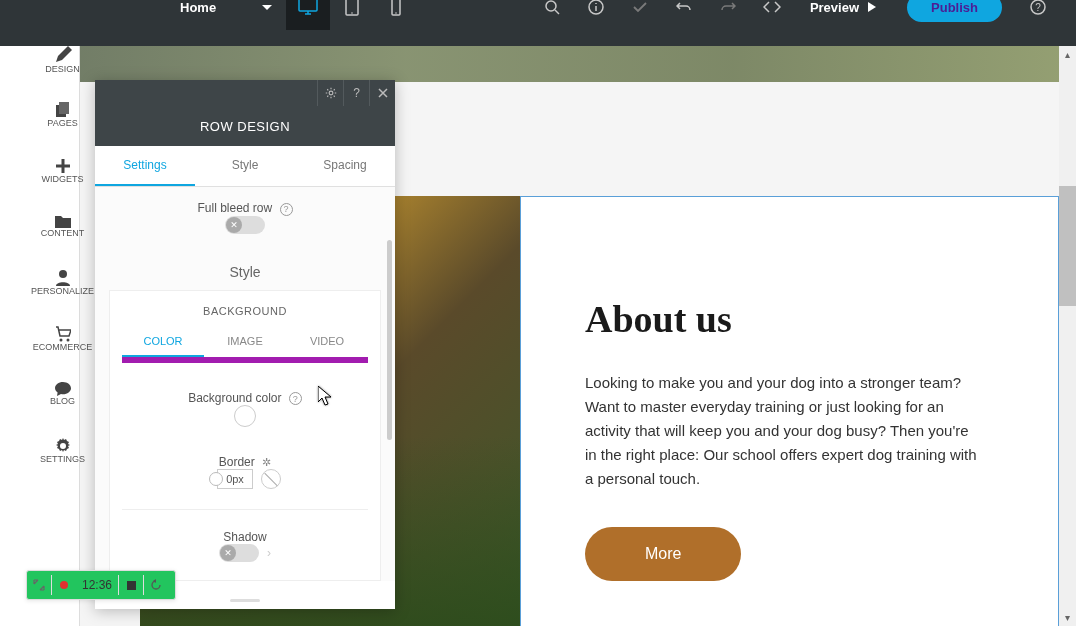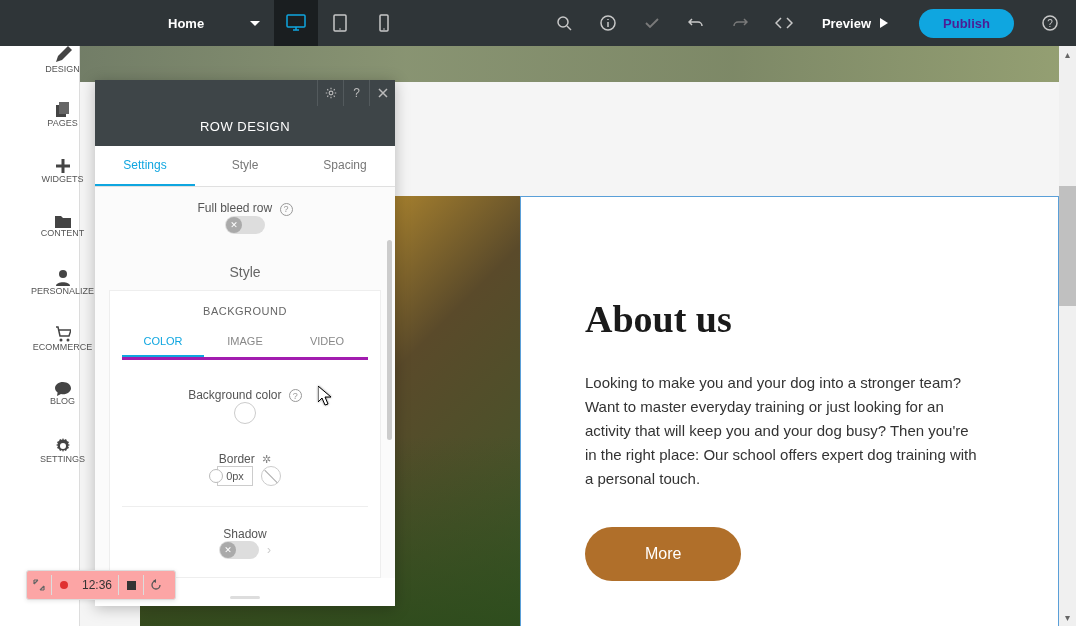--- a/index.html
+++ b/index.html
@@ -1,19 +1,19 @@
 <!DOCTYPE html>
 <html><head>
 <meta charset="utf-8">
 <style>
 * { box-sizing: border-box; margin: 0; padding: 0; }
 body { font-family: Arial, sans-serif; width: 1076px; height: 626px; overflow: hidden; position: relative; background: #fff; }
 
 
-.topbar { height: 46px; background: #2f3538; display: flex; align-items: center; padding: 4px; position: relative; z-index: 100; }
+.topbar { height: 46px; background: #2f3538; display: flex; align-items: flex-end; padding: 16px; position: relative; z-index: 100; }
 .topbar-left { width: 150px; height: 46px; background: #2f3538; }
 .page-selector { width: 120px; height: 46px; display: flex; align-items: center; justify-content: space-between; padding: 0 14px; color: #fff; font-size: 13px; font-weight: 600; cursor: pointer; }
 .chevron-down { width: 0; height: 0; border-left: 5px solid transparent; border-right: 5px solid transparent; border-top: 5px solid #fff; }
 .device-btns { display: flex; }
 .device-btn { width: 44px; height: 46px; display: flex; align-items: center; justify-content: center; cursor: pointer; }
 .device-btn.active { background: #1a1e20; }
 .topbar-right { margin-left: auto; display: flex; align-items: center; height: 46px; }
 .tb-icon-btn { width: 44px; height: 46px; display: flex; align-items: center; justify-content: center; cursor: pointer; color: #c8c8c8; }
 .preview-btn { display: flex; align-items: center; color: #fff; font-size: 13px; font-weight: 600; padding: 0 16px; height: 46px; cursor: pointer; gap: 8px; }
 .publish-btn { background: #0fa6e0; color: #4c1d95; font-size: 13px; font-weight: 600; padding: 7px 24px; border-radius: 16px; cursor: pointer; margin: 0 14px; }
@@ -49,38 +49,38 @@
 .panel-tab { flex: 1; text-align: center; padding: 12px 0; font-size: 12px; color: #777; cursor: pointer; }
 .panel-tab.active { color: #0fa6e0; border-bottom: 2px solid #0fa6e0; }
 .panel-body { padding: 0 14px; background:#fbfbfb; }
 .panel-row { display: flex; align-items: center; justify-content: space-between; padding: 14px 0; font-size: 12px; color: #555; flex-direction: column; }
 .help-ico { display:inline-flex; width:13px; height:13px; border:1px solid #999; border-radius:50%; font-size:9px; align-items:center; justify-content:center; color:#999; margin-left:4px; }
 .toggle { width: 40px; height: 18px; background: #ddd; border-radius: 10px; position: relative; cursor: pointer; }
 .toggle-knob { position: absolute; left: 1px; top: 1px; width: 16px; height: 16px; background: #aaa; border-radius: 50%; display:flex; align-items:center; justify-content:center; color:#fff; font-size:9px; }
 .section-label { text-align: center; font-size: 14px; color: #666; padding: 16px 0 10px; }
 .card { background:#fff; border:1px solid #eee; padding: 14px 12px 18px; margin-bottom:10px; }
 .card-title { text-align:center; font-size:11px; letter-spacing:0.5px; color:#666; margin-bottom:10px; }
-.subtabs { display:flex; border-bottom:3px solid #a21caf; margin-bottom:14px; }
+.subtabs { display:flex; border-bottom:6px solid #a21caf; margin-bottom:14px; }
 .subtab { flex:1; text-align:center; font-size:11px; color:#888; padding:8px 0; cursor:pointer; }
 .subtab.active { color:#0fa6e0; border-bottom:2px solid #0fa6e0; }
 .color-swatch { width:22px; height:22px; border-radius:50%; border:1px solid #ccc; background:#fff; cursor:pointer; }
 .slider-row { display:flex; align-items:center; gap:8px; }
 .slider-track { flex:1; height:4px; background:#ddd; border-radius:2px; position:relative; }
 .slider-knob { position:absolute; left:0; top:-5px; width:14px; height:14px; background:#fff; border:1px solid #bbb; border-radius:50%; }
 .slider-val { width:36px; height:20px; border:1px solid #ccc; font-size:11px; display:flex; align-items:center; justify-content:center; color:#555; }
 .reset-ico { width:20px; height:20px; border:1px solid #ccc; border-radius:50%; display:flex; align-items:center; justify-content:center; cursor:pointer; position:relative; }
 .reset-ico::after { content:''; width:18px; height:1px; background:#aaa; position:absolute; transform:rotate(45deg); }
 .gear-ico { font-size:11px; color:#888; margin-left:4px; }
 .divider { height:1px; background:#eee; margin: 6px 0; }
 .panel-grip { height:18px; display:flex; align-items:center; justify-content:center; }
 .grip-line { width:30px; height:3px; background:#ddd; border-radius:2px; }
 .panel-scrollbar { position:absolute; top:160px; right:3px; width:5px; height:200px; background:#ccc; border-radius:3px; }
 
 
-.rec-bar { position: absolute; bottom: 26px; left: 26px; width: 150px; height: 30px; background: #fca5a5; border:1px solid #ddd; border-radius:3px; display:flex; align-items:center; z-index:300; box-shadow:0 1px 4px rgba(0,0,0,0.1); }
+.rec-bar { position: absolute; bottom: 26px; left: 26px; width: 150px; height: 30px; background: #22c55e; border:1px solid #ddd; border-radius:3px; display:flex; align-items:center; z-index:300; box-shadow:0 1px 4px rgba(0,0,0,0.1); }
 .rec-seg { width: 24px; height: 30px; display:flex; align-items:center; justify-content:center; color:#555; font-size:12px; }
 .rec-dot { width:8px; height:8px; background:#e03030; border-radius:50%; }
 .rec-time { font-size:12px; color:#333; padding: 0 6px; }
 .rec-sep { width:1px; height:20px; background:#ddd; }
 
 
 .cursor-arrow { position:absolute; top:386px; left:318px; z-index:400; }
 .cursor-arrow svg { filter: drop-shadow(0 0 1px rgba(0,0,0,0.5)); }
 </style>
 </head>

